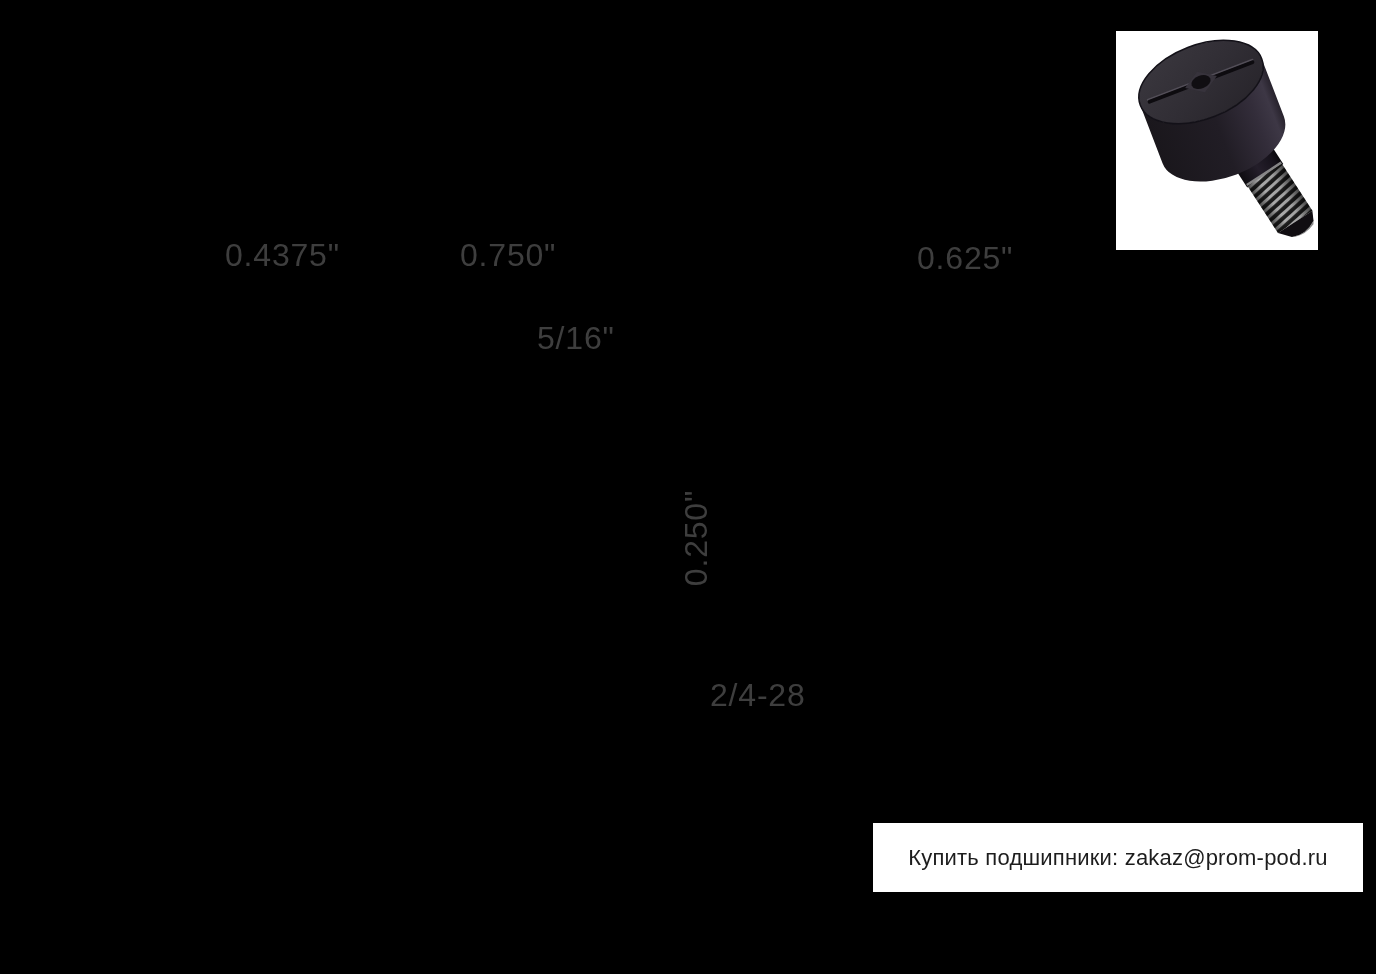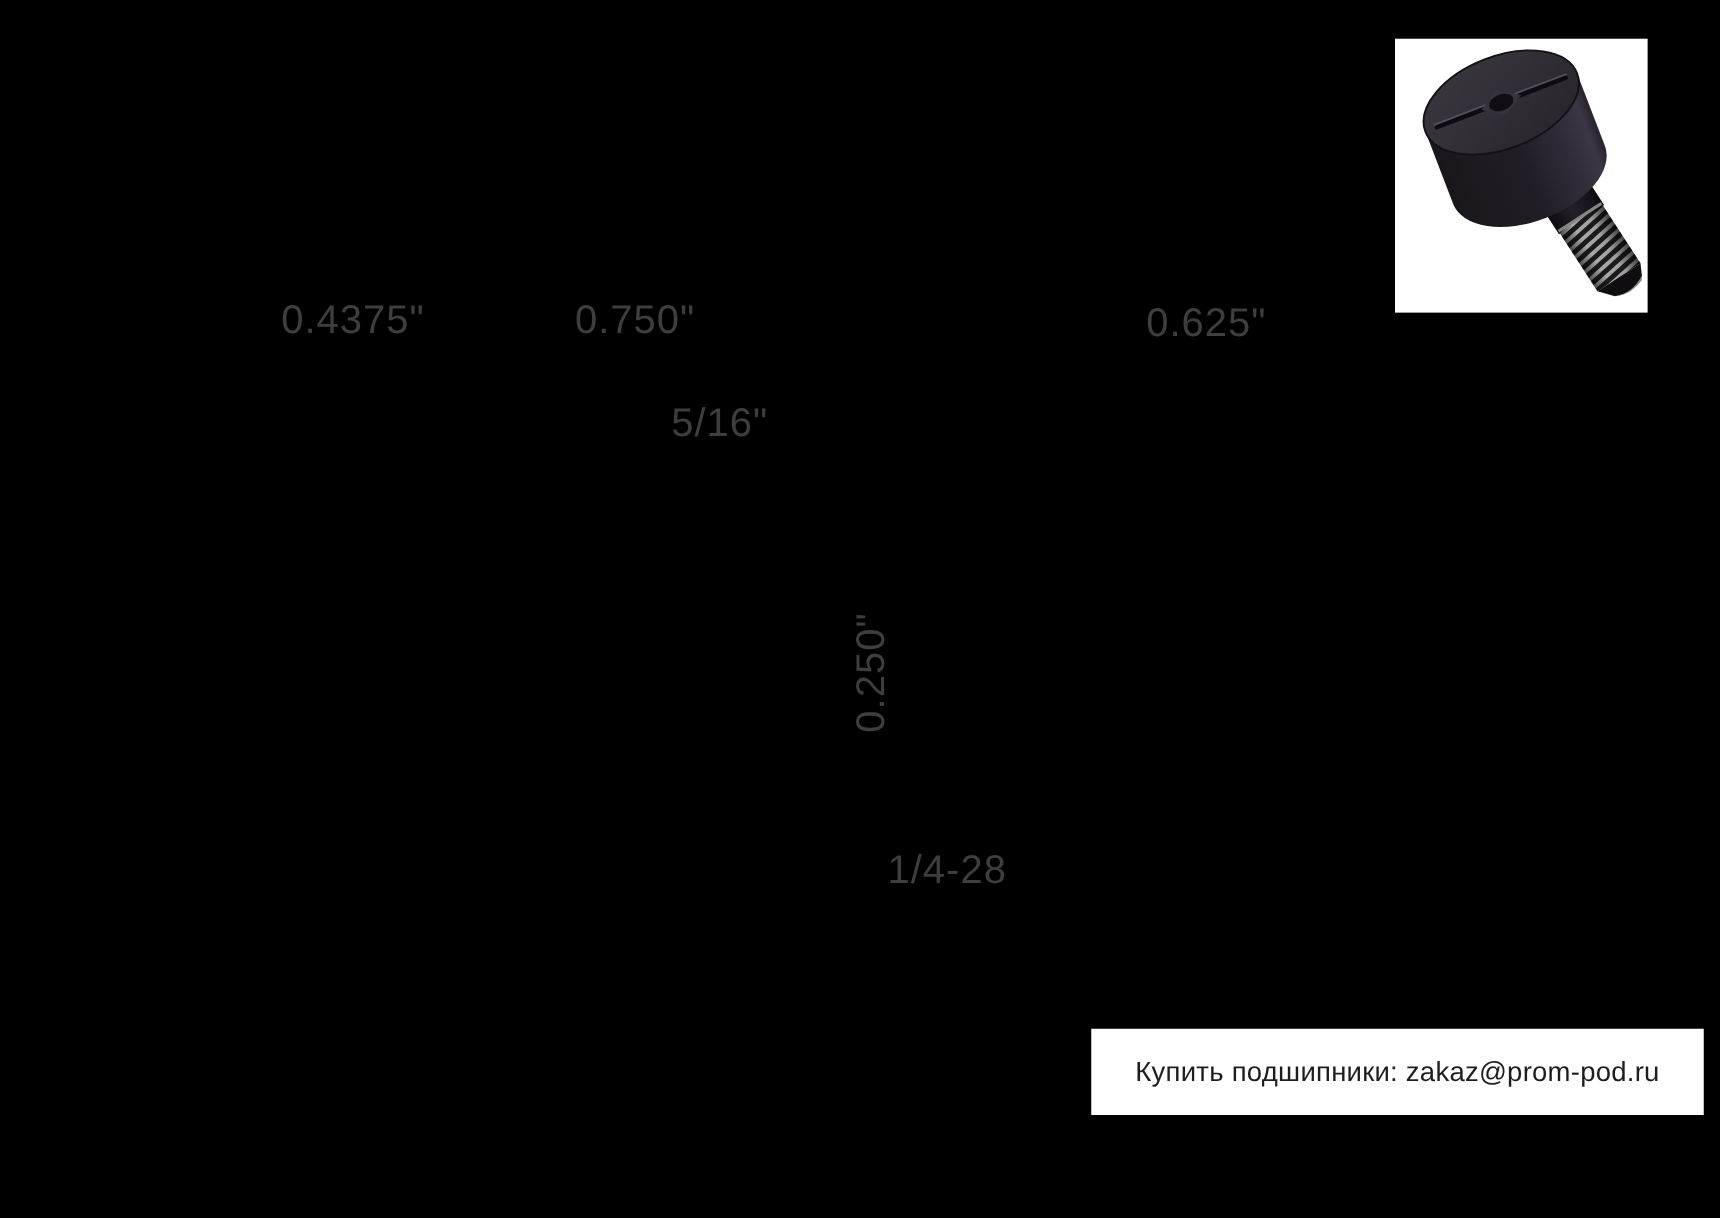--- a/index.html
+++ b/index.html
@@ -36,21 +36,21 @@
   <span class="dim" style="left:225px;top:239px;">0.4375"</span>
 
   <span class="dim" style="left:460px;top:239px;">0.750"</span>
 
   <span class="dim" style="left:917px;top:242px;">0.625"</span>
 
   <span class="dim" style="left:537px;top:322px;">5/16"</span>
 
   <span class="dim dim-rot">0.250"</span>
 
-  <span class="dim" style="left:710px;top:679px;">1/4-28</span>
+  <span class="dim" style="left:710px;top:679px;">2/4-28</span>
 
   <div class="photo">
     <svg viewBox="0 0 202 219" width="202" height="219">
       <defs>
         <linearGradient id="gFace" x1="0" y1="0" x2="1" y2="1">
           <stop offset="0" stop-color="#3b383f"></stop>
           <stop offset="0.55" stop-color="#302d34"></stop>
           <stop offset="1" stop-color="#262329"></stop>
         </linearGradient>
         <linearGradient id="gSide" x1="0" y1="0" x2="1" y2="0">

